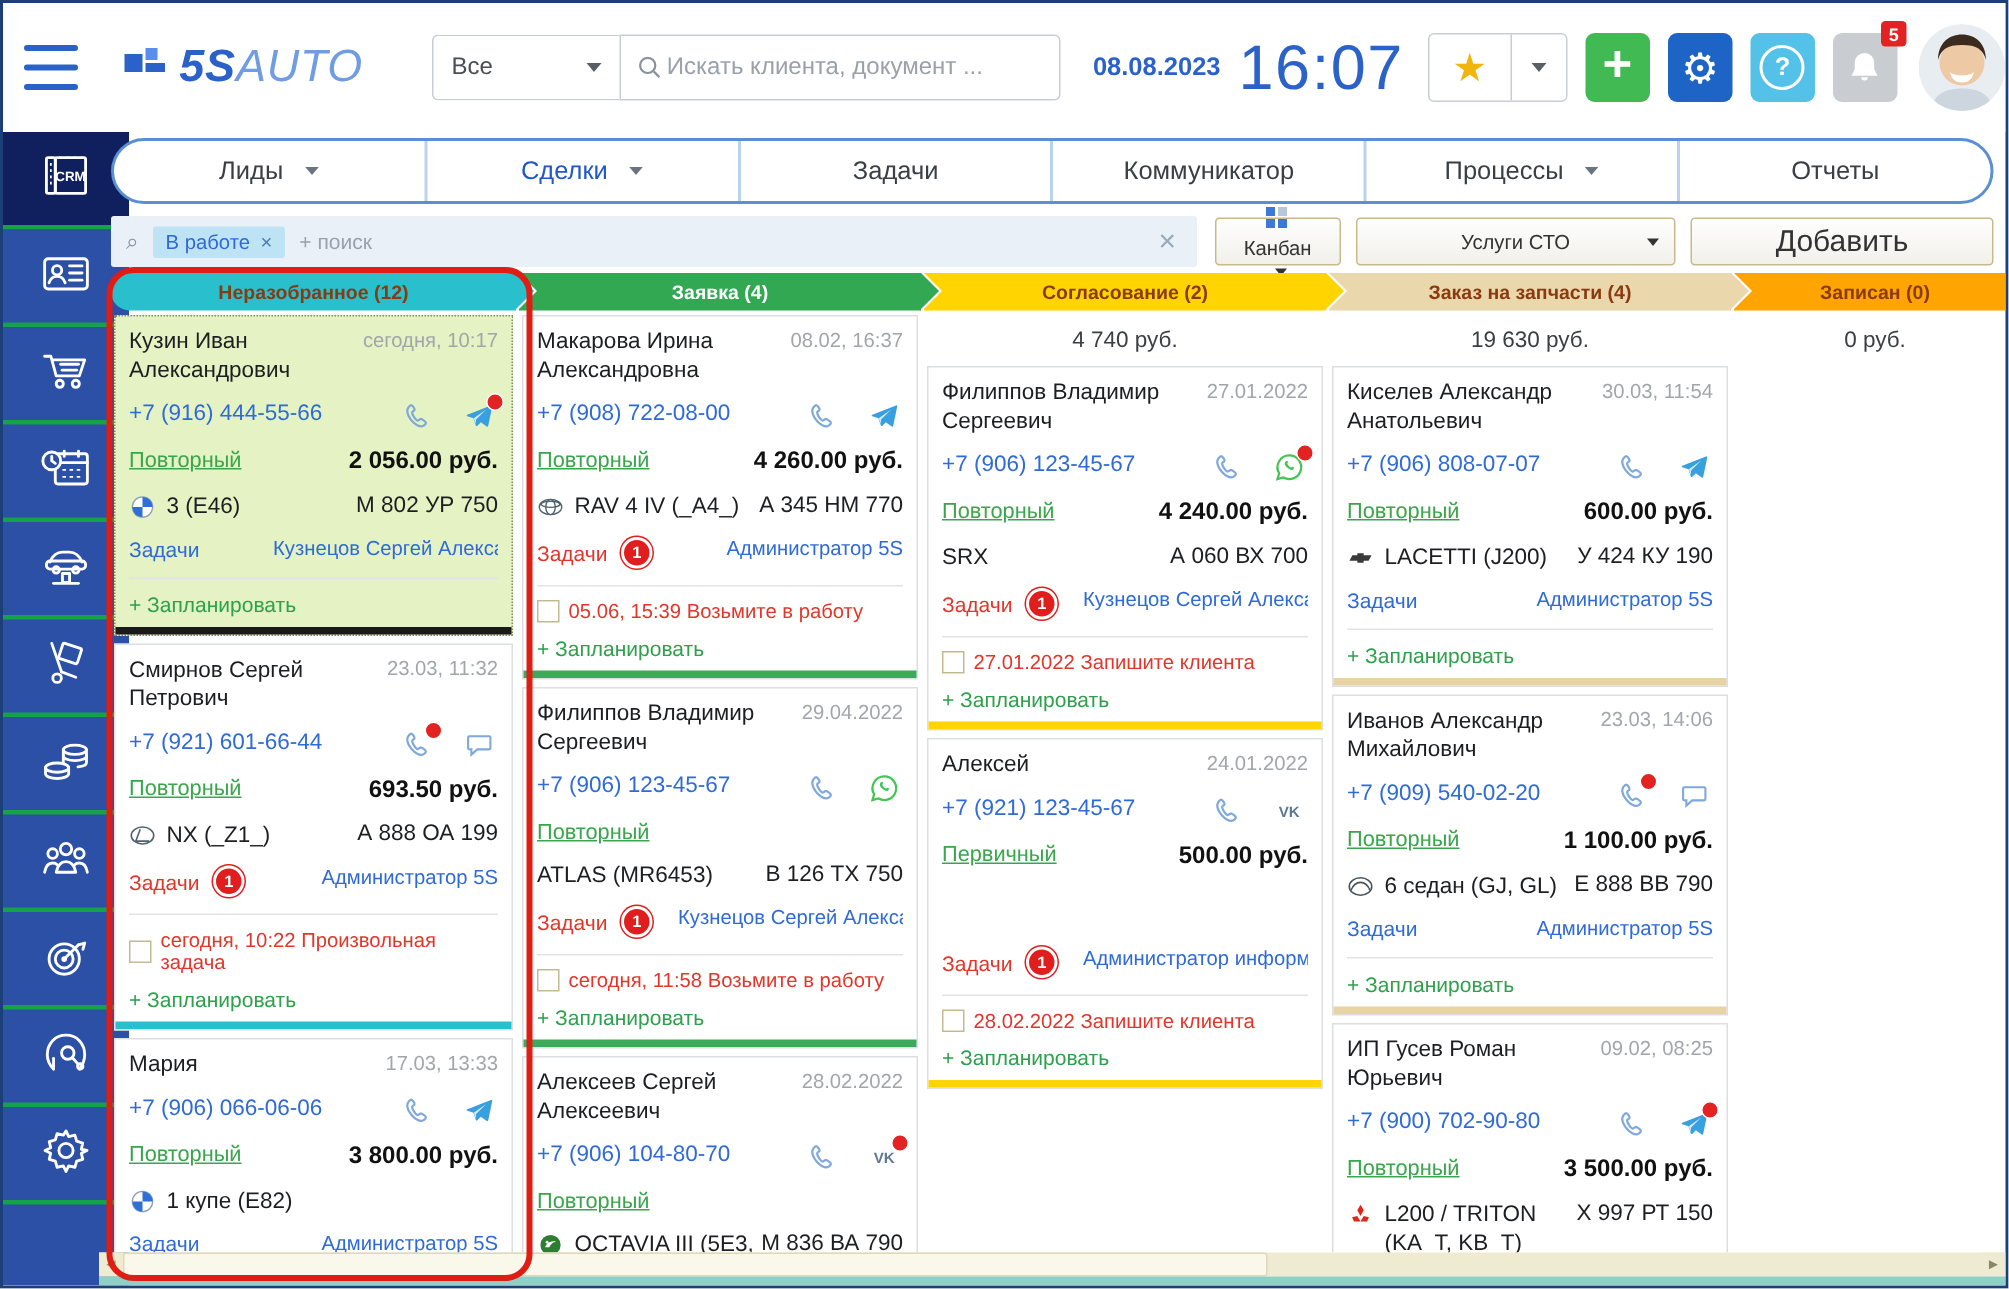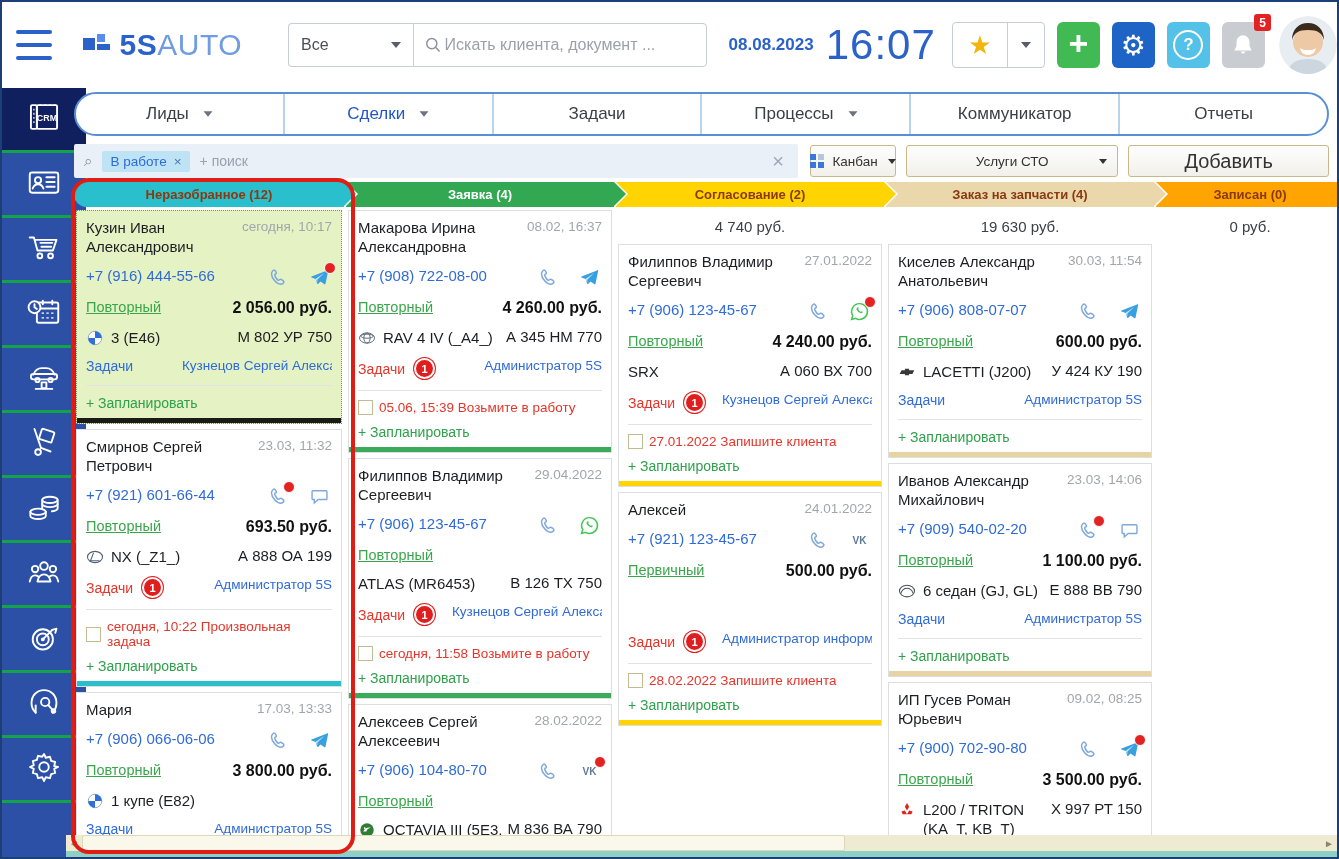--- a/index.html
+++ b/index.html
@@ -2,21 +2,21 @@
 <html><head>
 <meta charset="utf-8">
 <style>
   html,body{margin:0;padding:0;background:#cfd6e0;font-family:"Liberation Sans",sans-serif;}
   .window{position:relative;width:1339px;height:859px;background:#fff;border:2px solid #1d3f77;box-sizing:border-box;overflow:hidden;}
 
   
   .topbar{position:absolute;left:0;top:0;right:0;height:86px;background:#fff;display:flex;align-items:center;}
   .burger{width:38px;height:30px;margin-left:14px;display:flex;flex-direction:column;justify-content:space-between;cursor:pointer;}
   .burger i{display:block;height:4px;background:#2b62c9;border-radius:2px;}
-  .logo{display:flex;align-items:flex-end;margin-left:30px;}
+  .logo{display:flex;align-items:center;margin-left:30px;font-style:italic;}
   .logo-mark{width:30px;height:30px;margin-right:8px;}
   .logo-5s{font-size:30px;font-weight:bold;color:#2b62c9;letter-spacing:.5px;}
   .logo-auto{font-size:30px;color:#6f9ce2;letter-spacing:.5px;}
   .scope{margin-left:46px;width:132px;height:44px;border:1px solid #c8cdd5;border-right:none;border-radius:4px 0 0 4px;display:flex;align-items:center;justify-content:space-between;padding:0 12px;box-sizing:border-box;color:#4a4f57;font-size:16px;background:#fff;cursor:pointer;}
   .caret{width:0;height:0;border-left:5px solid transparent;border-right:5px solid transparent;border-top:6px solid #5a5f67;}
   .searchbox{width:312px;height:44px;border:1px solid #c8cdd5;border-radius:0 4px 4px 0;display:flex;align-items:center;padding:0 10px;box-sizing:border-box;}
   .searchbox input{border:none;outline:none;font-size:16px;color:#444;width:100%;font-family:inherit;}
   .searchbox input::placeholder{color:#9aa1ab;}
   .hdr-date{margin-left:22px;color:#2b62c9;font-size:17px;font-weight:bold;}
   .hdr-time{margin-left:12px;color:#2b62c9;font-size:42px;letter-spacing:1px;}
@@ -47,21 +47,21 @@
   .tab.active{color:#2157c8;}
   .tab .caret{margin-left:14px;border-top-color:#6b7280;transform:scale(.9);}
 
   .filterrow{position:absolute;left:8px;right:8px;top:56px;height:34px;display:flex;align-items:center;}
   .filter-search{flex:none;width:724px;height:34px;background:#eaf0f8;display:flex;align-items:center;padding:0 10px;box-sizing:border-box;border-radius:2px;}
   .fs-q{color:#8a919c;font-size:15px;margin-right:10px;}
   .chip{background:#bde3f4;color:#2f6bd8;font-size:13.5px;padding:3px 8px;border-radius:2px;display:flex;align-items:center;cursor:pointer;}
   .chip b{margin-left:7px;color:#4a7ab5;font-weight:normal;cursor:pointer;}
   .fs-plus{color:#9aa1ab;font-size:14px;margin-left:10px;flex:1;}
   .fs-x{color:#9aa8bb;font-size:20px;cursor:pointer;padding:0 4px;}
-  .tanbtn{height:32px;border:1px solid #c8b98a;border-radius:3px;background:linear-gradient(#fefefe,#f1f0ea);display:flex;align-items:center;justify-content:center;font-size:13.5px;color:#333;cursor:pointer;box-sizing:border-box;}
+  .tanbtn{height:32px;border:1px solid #c8b98a;border-radius:3px;background:linear-gradient(#fefefe,#f1f0ea);display:flex;align-items:center;justify-content:center;font-size:13.5px;color:#333;cursor:pointer;box-sizing:border-box;flex-direction:column;}
   .btn-view{width:86px;margin-left:12px;gap:6px;}
   .grid-ico{display:inline-grid;grid-template-columns:6px 6px;grid-gap:2px;margin-right:2px;}
   .grid-ico i{width:6px;height:6px;background:#3c78d8;}
   .grid-ico i:nth-child(2){background:#b9c6da;}
   .smallcaret{width:0;height:0;border-left:4px solid transparent;border-right:4px solid transparent;border-top:5px solid #333;margin-left:4px;}
   .btn-funnel{width:220px;margin-left:10px;position:relative;}
   .btn-funnel .smallcaret{position:absolute;right:10px;}
   .btn-add{width:208px;margin-left:10px;font-size:20px;}
 
   
@@ -286,25 +286,25 @@
           <span class="caret"></span>
         </div>
         <div class="tab active">
           <span>Сделки</span>
           <span class="caret"></span>
         </div>
         <div class="tab">
           <span>Задачи</span>
         </div>
         <div class="tab">
+          <span>Коммуникатор</span>
+        </div>
+        <div class="tab">
           <span>Процессы</span>
           <span class="caret"></span>
-        </div>
-        <div class="tab">
-          <span>Коммуникатор</span>
         </div>
         <div class="tab">
           <span>Отчеты</span>
         </div>
       </div>
 
     <div class="filterrow">
       <div class="filter-search">
         <span class="fs-q">⌕</span>
         <span class="chip">

